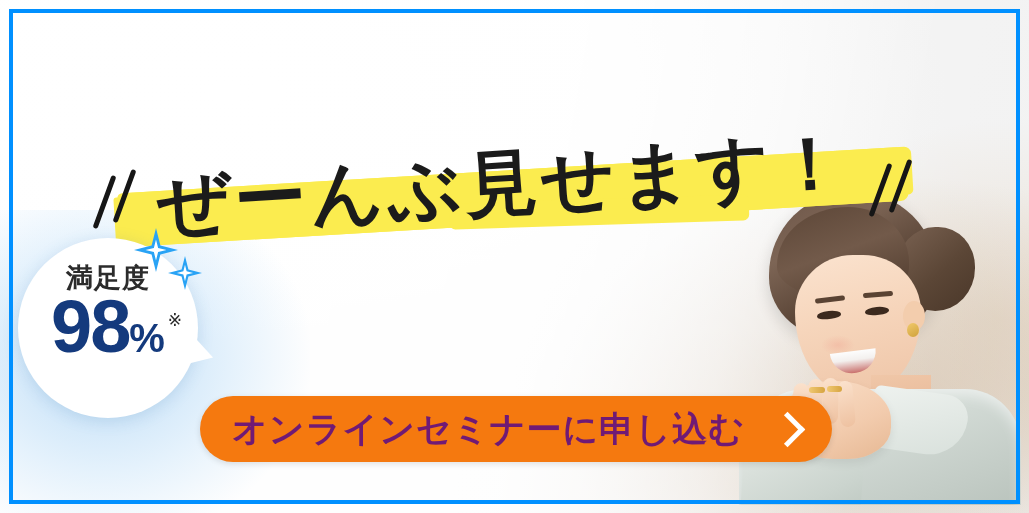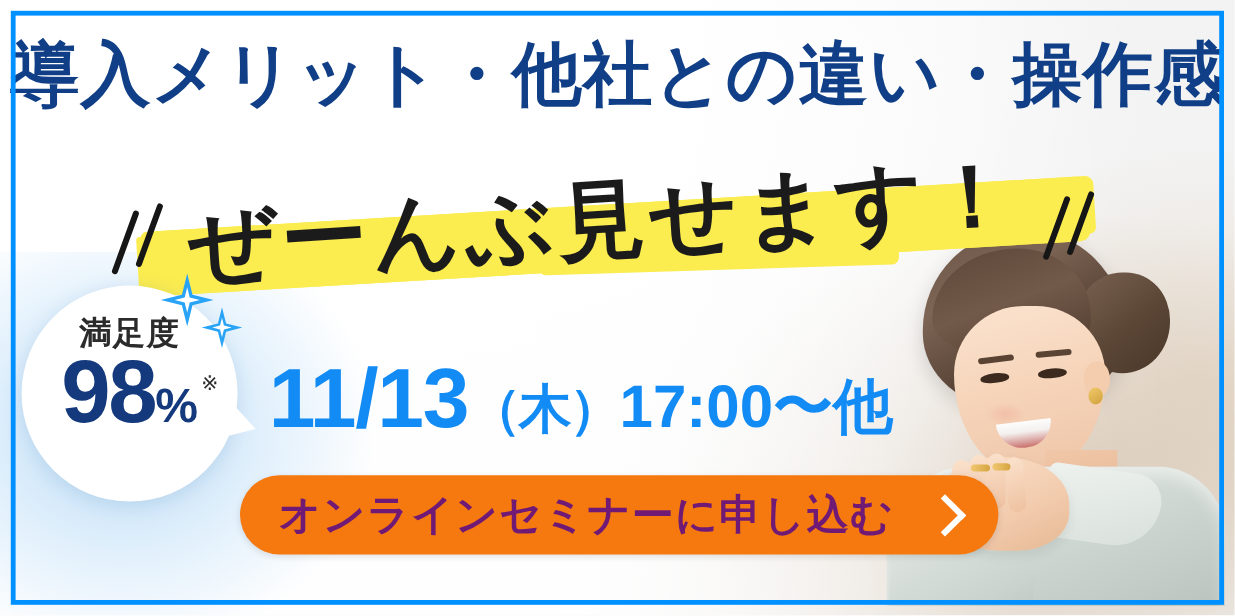--- a/index.html
+++ b/index.html
@@ -320,21 +320,20 @@
     <div class="w-hands"></div>
     <div class="w-finger f1"></div>
     <div class="w-finger f2"></div>
     <div class="w-finger f3"></div>
     <div class="w-finger f4"></div>
     <div class="w-ring"></div>
     <div class="w-ring2"></div>
     <div class="w-watch"></div>
   </div>
 
-  <div class="headline">導入メリット・他社との違い・操作感</div>
 
   <div class="hand-wrap">
     <div class="marker"></div>
     <div class="slash a"></div>
     <div class="slash b"></div>
     <div class="slash c"></div>
     <div class="slash d"></div>
     <div class="hand-text">ぜーんぶ見せます！</div>
   </div>
 
@@ -343,23 +342,20 @@
     <div class="badge-tail"></div>
     <div class="sparkle s1"></div>
     <div class="sparkle s2"></div>
     <div class="badge-label">満足度</div>
     <div class="badge-value">
       <span>98</span><span class="badge-pct">%</span>
     </div>
     <div class="badge-note">※</div>
   </div>
 
-  <div class="dateline">
-    <span class="d-big">11/13</span><span class="d-dow">（木）</span><span class="d-time">17:00〜他</span>
-  </div>
 
   <button class="cta">
     <span class="cta-label">オンラインセミナーに申し込む</span>
     <span class="cta-chev"></span>
   </button>
 
 
   <div class="frame"></div>
 
 </div>

